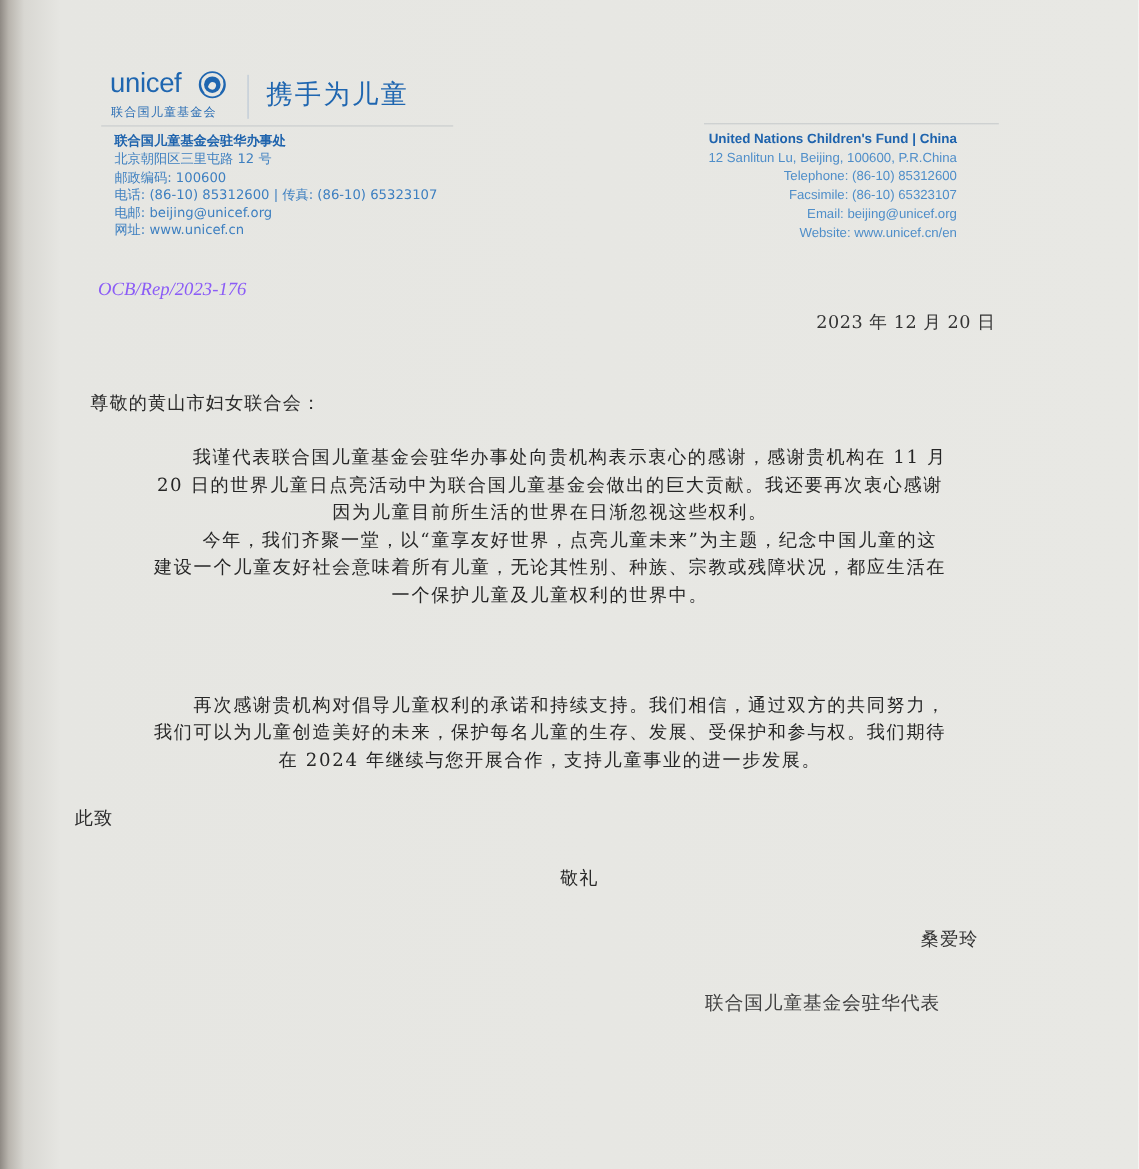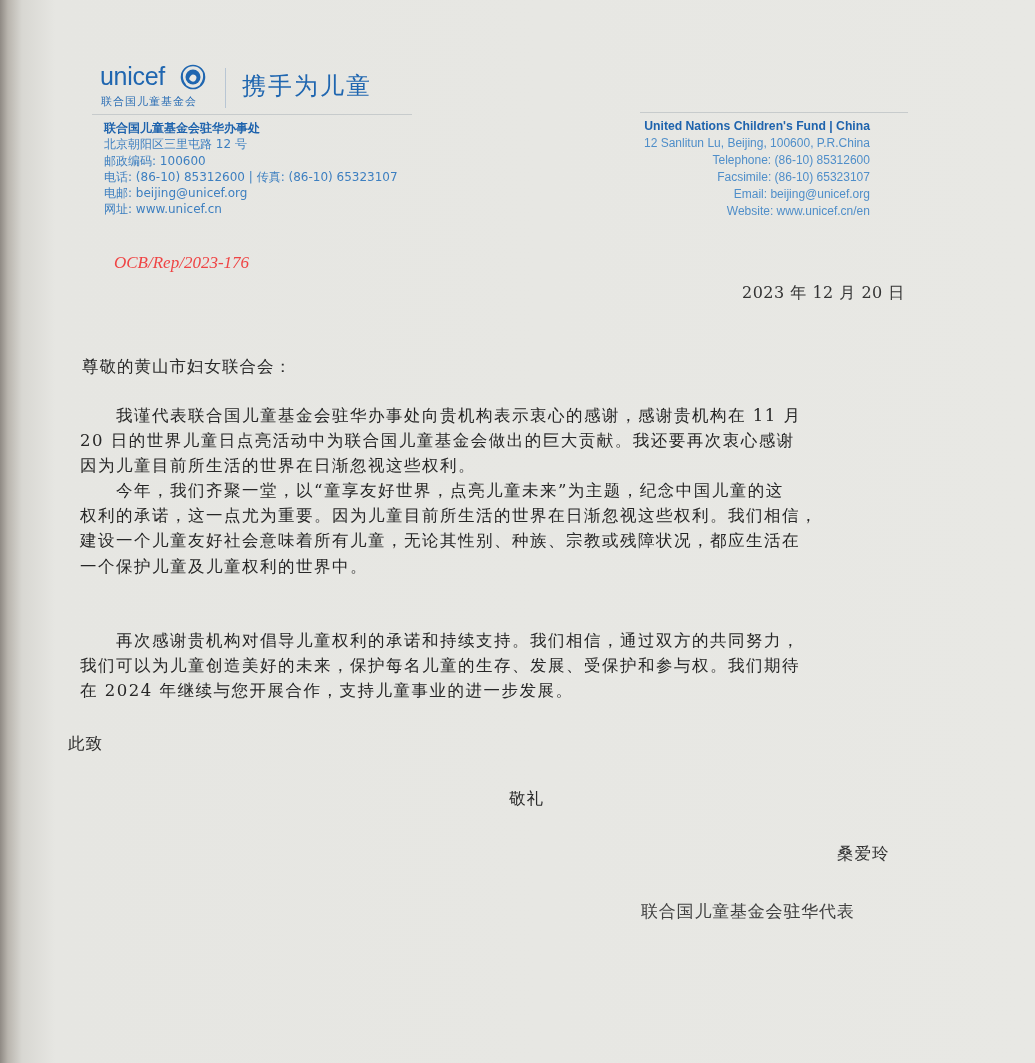--- a/index.html
+++ b/index.html
@@ -21,25 +21,25 @@
   .slogan { left: 242px; top: 70px; font-family: "DejaVu Sans", sans-serif; font-size: 24px; color: #1f66b0; letter-spacing: 2px; }
   .header-rule-left { left: 92px; top: 114px; width: 320px; height: 1px; background: #c7cbcc; }
   .header-rule-right { left: 640px; top: 112px; width: 268px; height: 1px; background: #c7cbcc; }
 
   .addr-cn { left: 92px; top: 120px; font-family: "DejaVu Sans", sans-serif; font-size: 12px; line-height: 16.3px; color: #3d7fc0; margin-left: 12px; }
   .addr-cn .org { font-weight: bold; color: #1e63ad; }
   .addr-en { left: 644px; top: 118px; font-family: "Liberation Sans", sans-serif; font-size: 12px; line-height: 16.9px; color: #4f8ec9; text-align: right; }
   .addr-en .org { font-weight: bold; color: #1e63ad; font-size: 12.2px; }
 
   
-  .ref { left: 89px; top: 253px; font-family: "Liberation Serif", serif; font-style: italic; font-size: 17px; color: #ef4444; margin-left: 25px; }
+  .ref { left: 89px; top: 253px; font-family: "Liberation Serif", serif; font-style: italic; font-size: 17px; color: #8b5cf6; }
   .date { left: 742px; top: 283px; font-size: 16px; color: #333; letter-spacing: 0.5px; }
   .salutation { left: 82px; top: 356px; font-size: 16.5px; color: #2a2a2a; letter-spacing: 1px; }
 
-  .body-text { left: 80px; width: 840px; font-size: 16.5px; line-height: 25.2px; color: #262626; white-space: normal; letter-spacing: 1.5px; }
+  .body-text { left: 80px; width: 840px; font-size: 16.5px; line-height: 25.2px; color: #262626; white-space: normal; letter-spacing: 1.5px; text-align: center; }
   .line { display: block; white-space: nowrap; }
   .p1 { top: 403px; }
   .p2 { top: 478px; }
   .p3 { top: 628px; }
 
   .closing1 { left: 68px; top: 733px; font-size: 16.5px; color: #2a2a2a; letter-spacing: 1px; }
   .closing2 { left: 509px; top: 788px; font-size: 16.5px; color: #2a2a2a; letter-spacing: 1px; }
   .sig-name { left: 837px; top: 843px; font-size: 16.5px; color: #333; letter-spacing: 1px; }
   .sig-title { left: 641px; top: 900px; font-size: 17px; color: #404040; letter-spacing: 0.8px; }
 </style>
@@ -84,21 +84,20 @@
   <div class="abs salutation">尊敬的黄山市妇女联合会：</div>
 
   <div class="abs body-text p1">
     <span class="line">　　我谨代表联合国儿童基金会驻华办事处向贵机构表示衷心的感谢，感谢贵机构在 11 月</span>
     <span class="line">20 日的世界儿童日点亮活动中为联合国儿童基金会做出的巨大贡献。我还要再次衷心感谢</span>
     <span class="line">因为儿童目前所生活的世界在日渐忽视这些权利。</span>
   </div>
 
   <div class="abs body-text p2">
     <span class="line">　　今年，我们齐聚一堂，以“童享友好世界，点亮儿童未来”为主题，纪念中国儿童的这</span>
-    <span class="line">权利的承诺，这一点尤为重要。因为儿童目前所生活的世界在日渐忽视这些权利。我们相信，</span>
     <span class="line">建设一个儿童友好社会意味着所有儿童，无论其性别、种族、宗教或残障状况，都应生活在</span>
     <span class="line">一个保护儿童及儿童权利的世界中。</span>
   </div>
 
   <div class="abs body-text p3">
     <span class="line">　　再次感谢贵机构对倡导儿童权利的承诺和持续支持。我们相信，通过双方的共同努力，</span>
     <span class="line">我们可以为儿童创造美好的未来，保护每名儿童的生存、发展、受保护和参与权。我们期待</span>
     <span class="line">在 2024 年继续与您开展合作，支持儿童事业的进一步发展。</span>
   </div>
 

